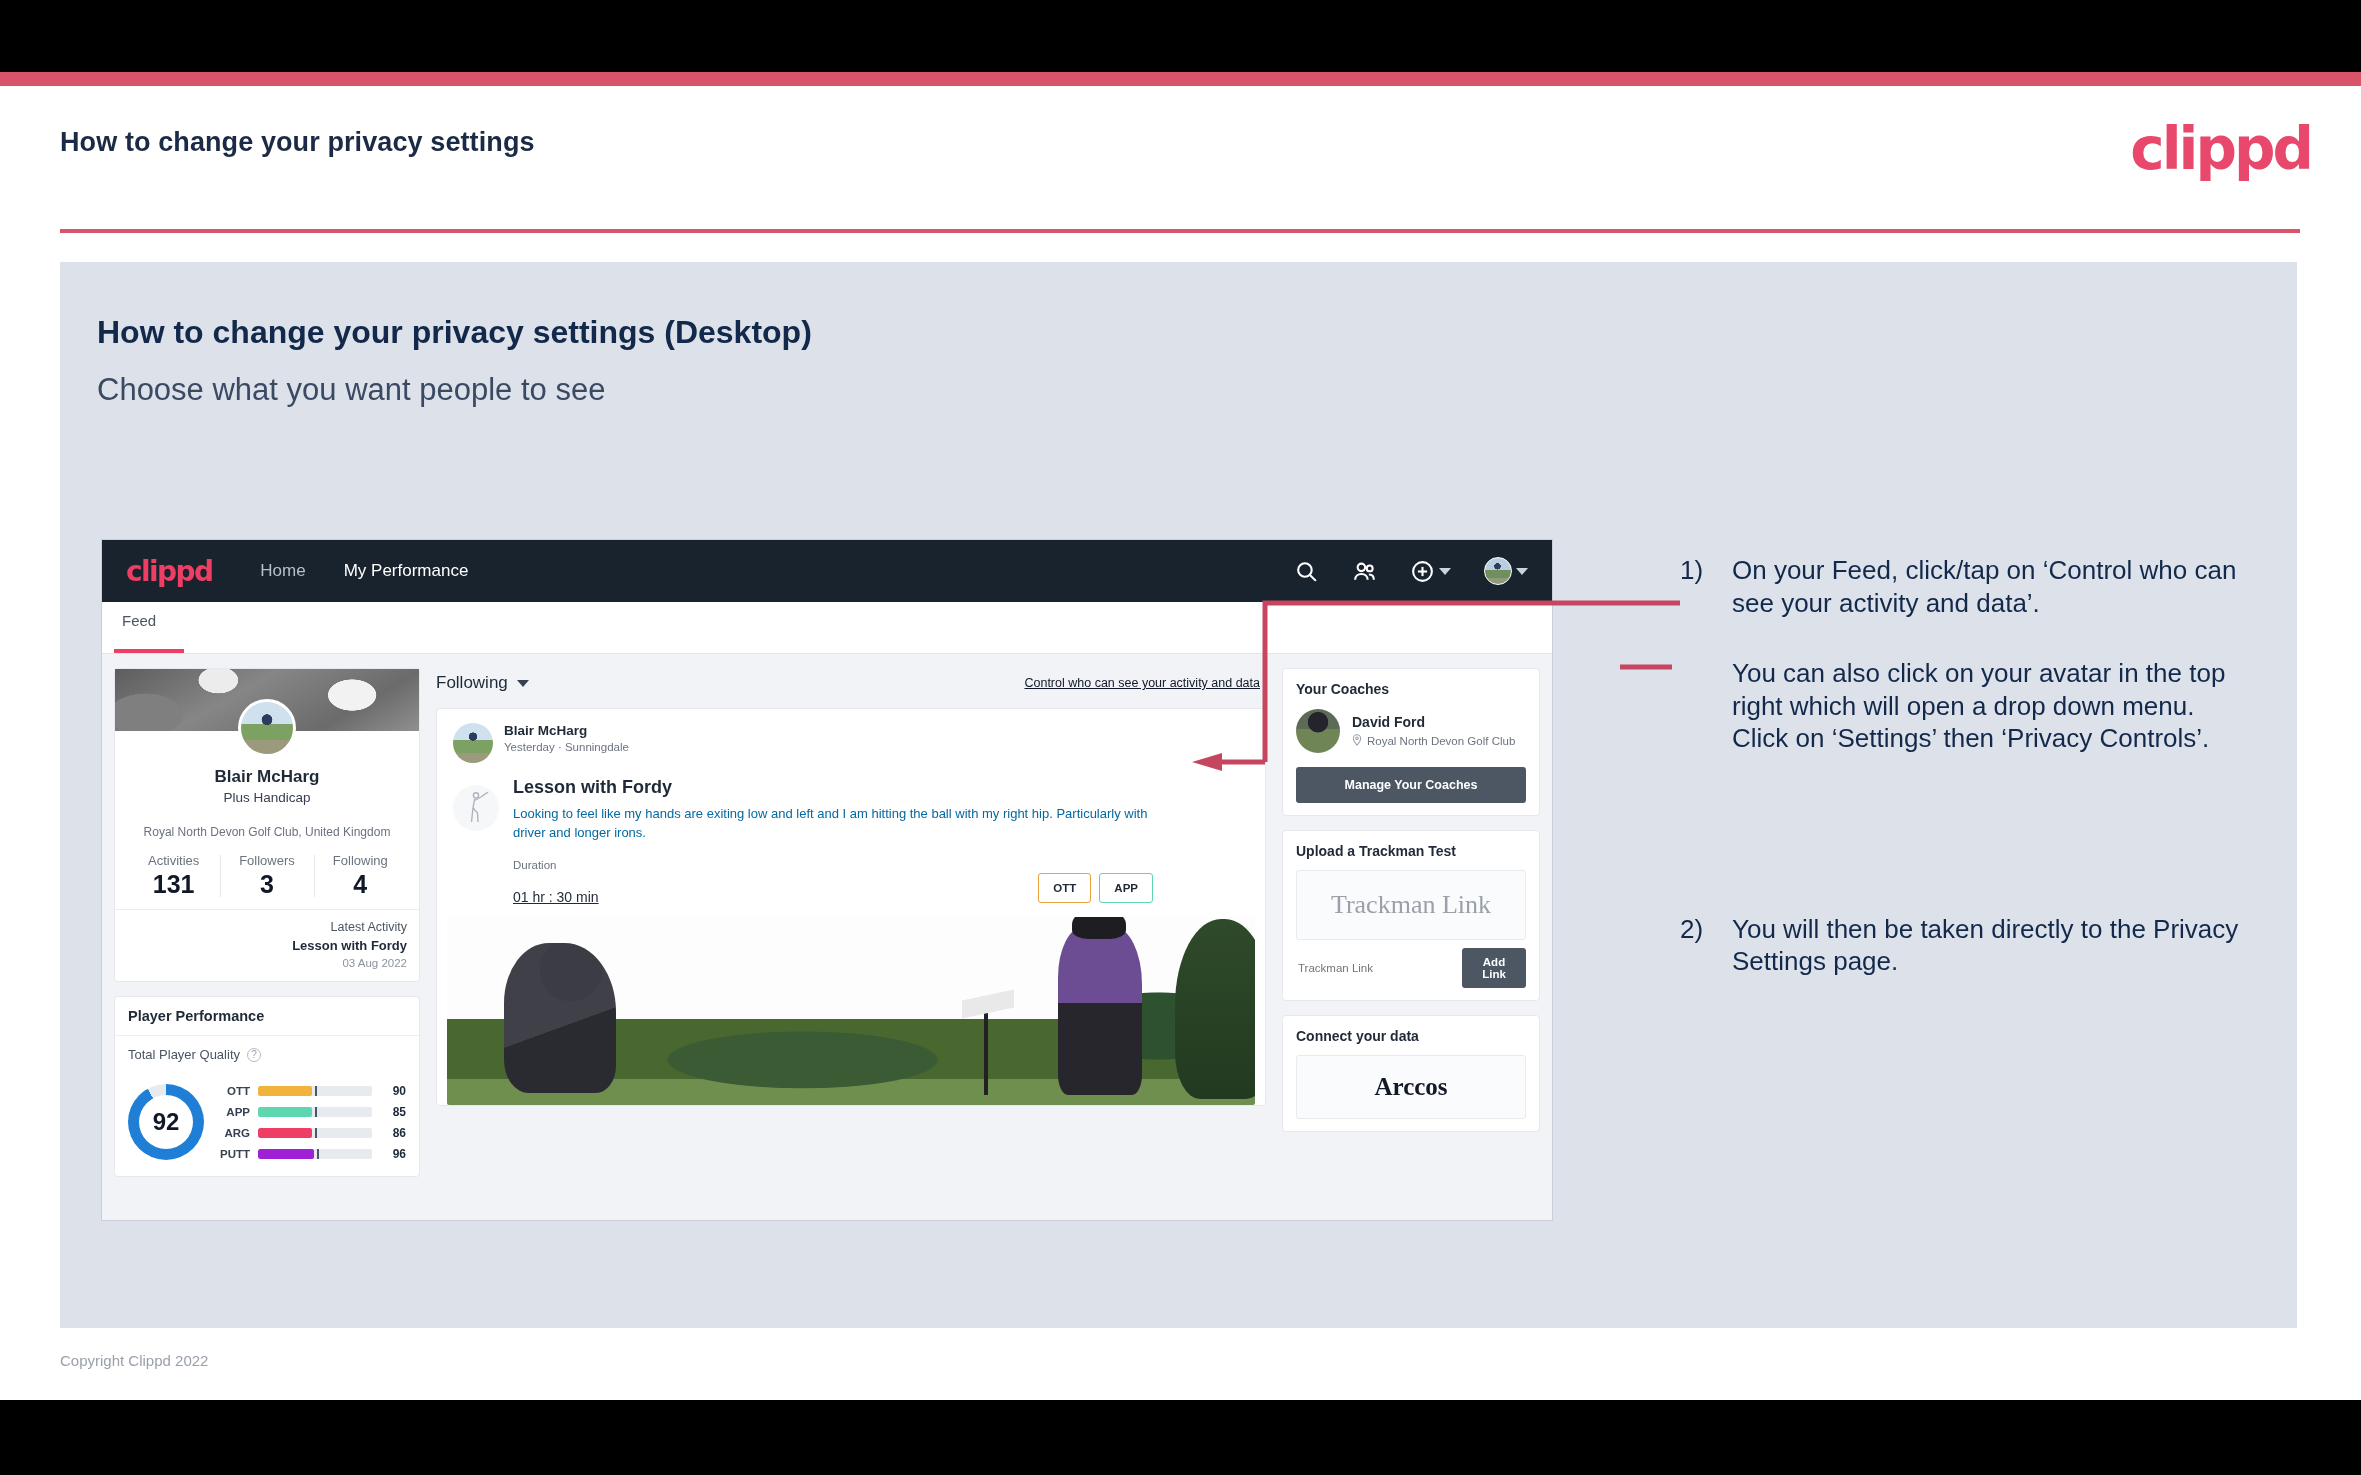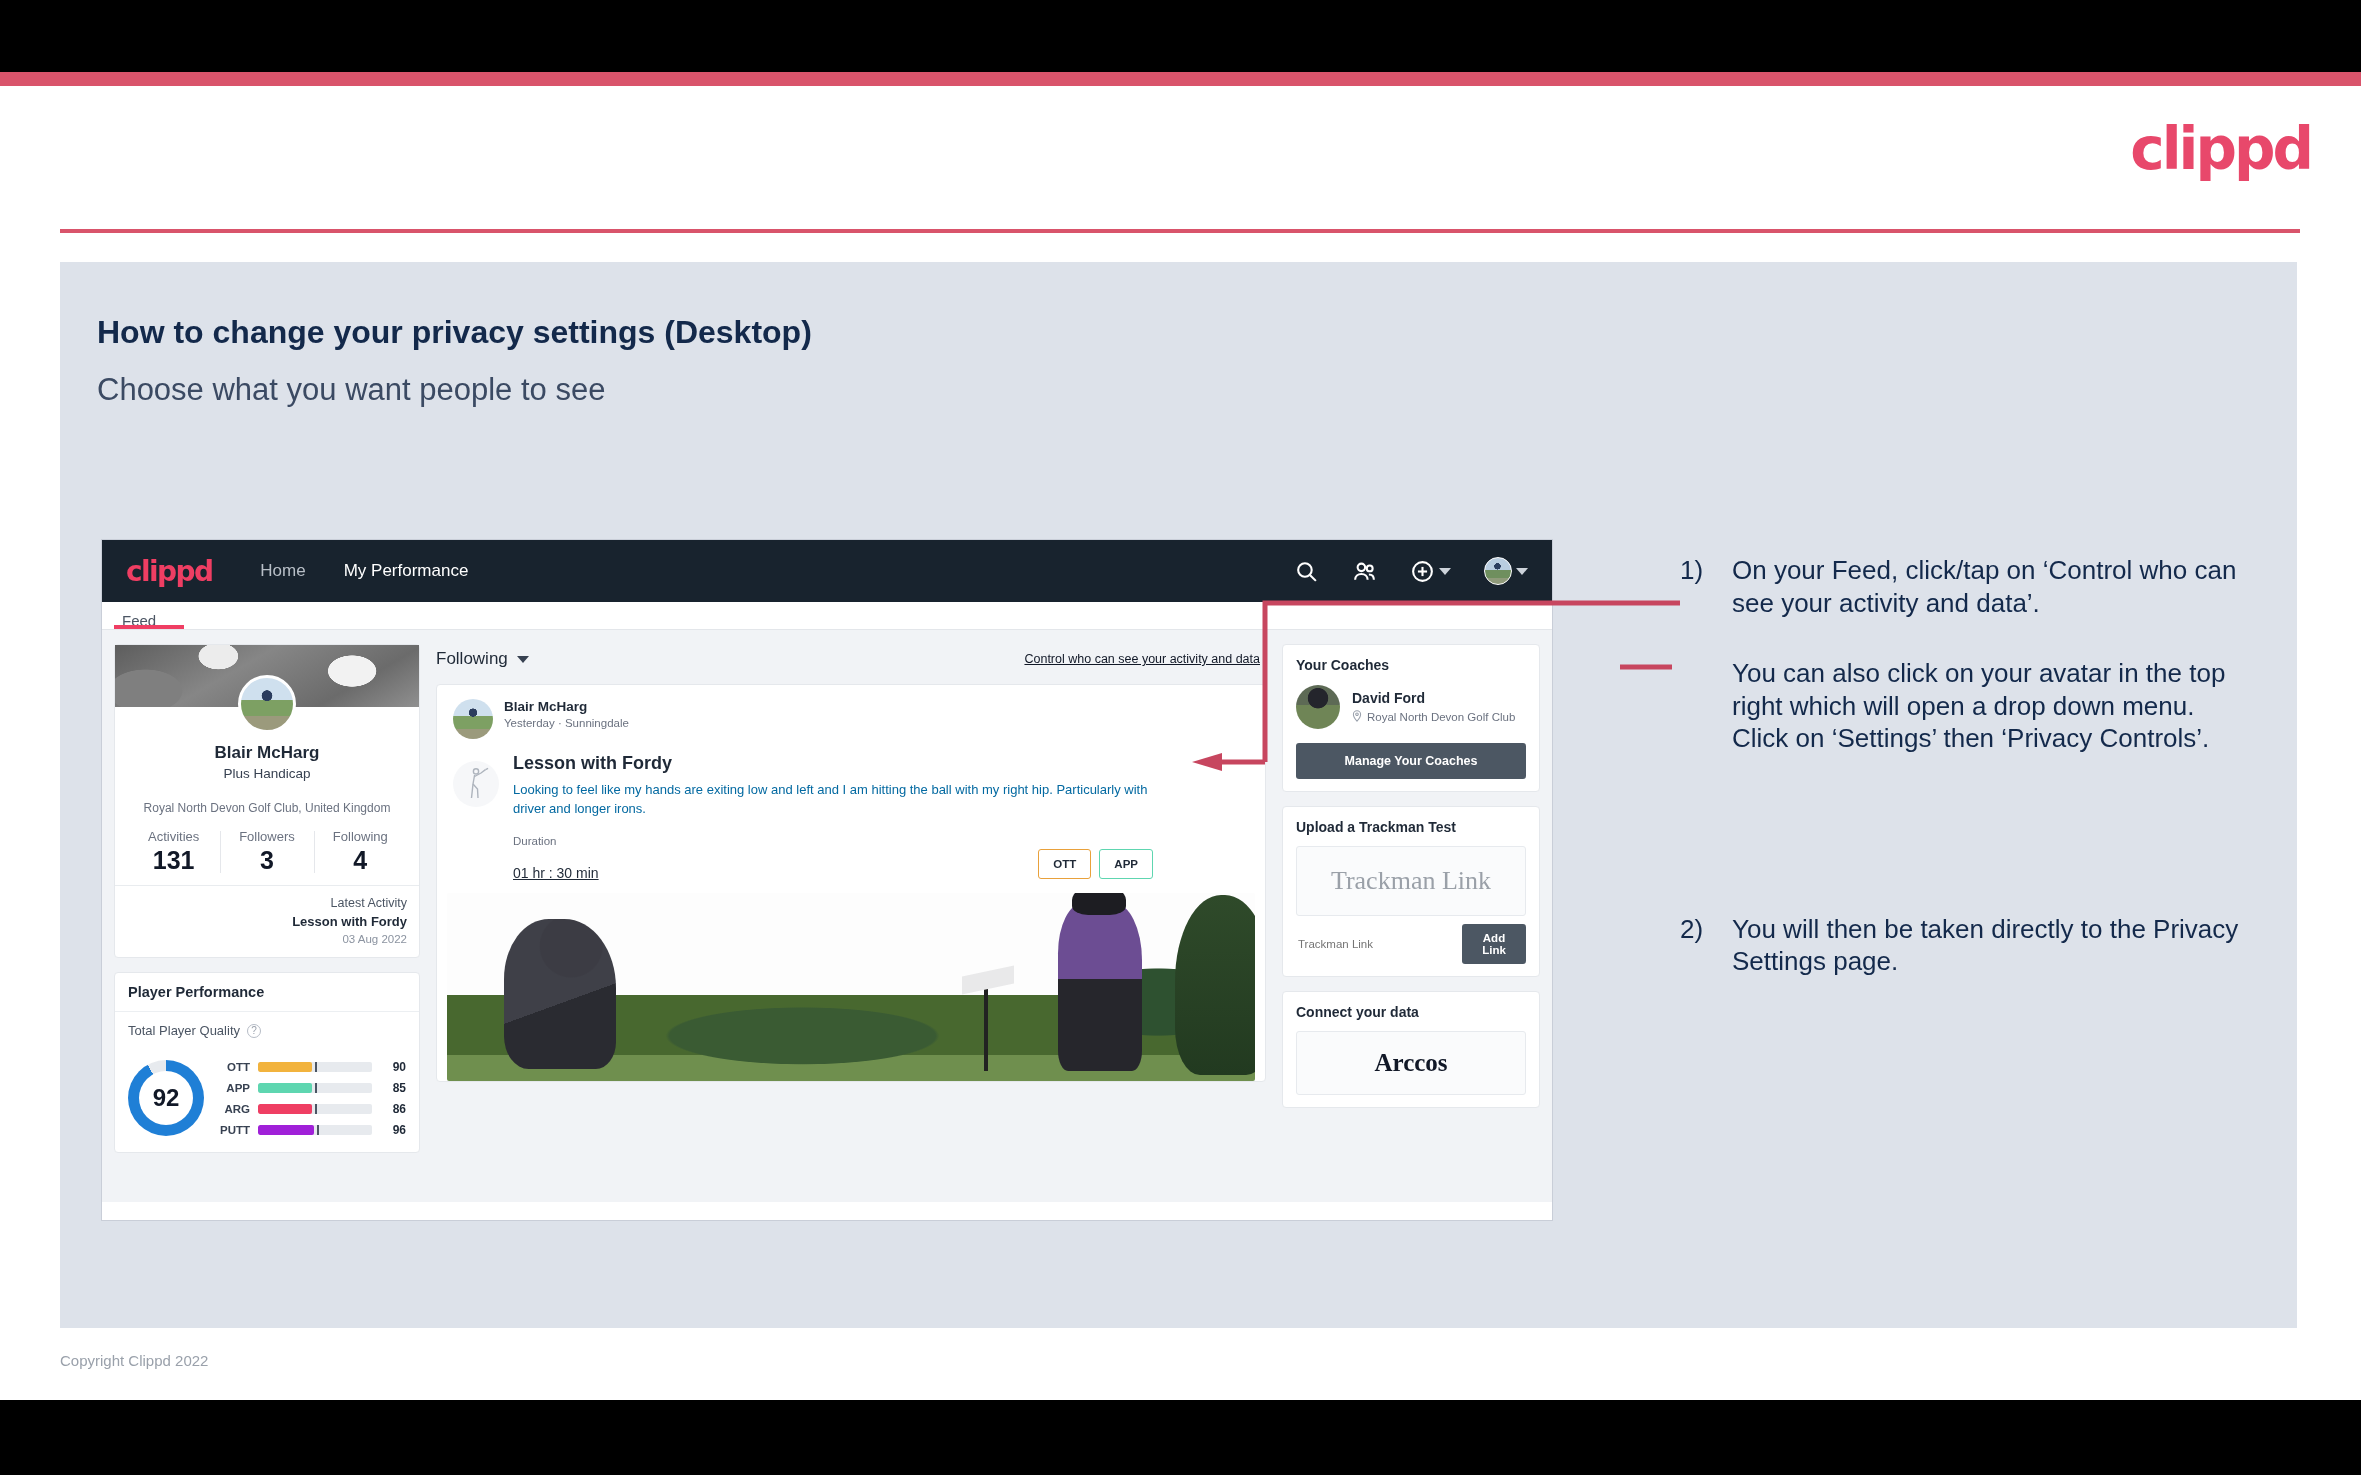--- a/index.html
+++ b/index.html
@@ -60,21 +60,21 @@
   .chev { width:0;height:0;border-left:6px solid transparent;border-right:6px solid transparent;border-top:7px solid #cdd3da; margin-left:4px;}
   .plus-wrap, .avatar-wrap { display:flex; align-items:center; }
   .nav-avatar {
     width:28px;height:28px;border-radius:50%;
     background:
       radial-gradient(circle at 48% 32%, #2b3d5e 0 14%, transparent 15%),
       linear-gradient(#b9cde0 0 48%, #6f8f5e 48% 78%, #8f9a7a 78% 100%);
     border:1px solid #fff;
   }
 
-  .app-tabs { height:28px; border-bottom:1px solid #e3e6ea; position:relative; background:#fff; }
+  .app-tabs { height:52px; border-bottom:1px solid #e3e6ea; position:relative; background:#fff; }
   .tab-feed { position:absolute; left:20px; top:10px; font-size:15px; color:#4b5563; }
   .tab-underline { position:absolute; left:12px; bottom:0; width:70px; height:4px; background:#ef3e63; }
 
   .app-body { display:flex; gap:16px; padding:14px 12px 0 12px; background:#f1f3f6; height:572px; }
 
   .col-left { width:306px; flex:0 0 306px; }
   .col-mid { flex:1 1 auto; }
   .col-right { width:258px; flex:0 0 258px; }
 
   .card { background:#fff; border:1px solid #e5e8ec; border-radius:4px; }
@@ -231,20 +231,21 @@
   .copyright { position:absolute; left:60px; top:1352px; font-size:15px; color:#9aa1ab; }
 </style>
 </head>
 <body>
 
 <div id="slide">
 
   <div class="bar-black-top"></div>
   <div class="bar-pink-top"></div>
 
+  <div class="slide-title">How to change your privacy settings</div>
   <div class="brand-logo">clippd</div>
   <div class="hr-pink"></div>
 
   <div class="panel">
 
     <div class="panel-h1">How to change your privacy settings (Desktop)</div>
     <div class="panel-h2">Choose what you want people to see</div>
 
     <div class="app">
 

